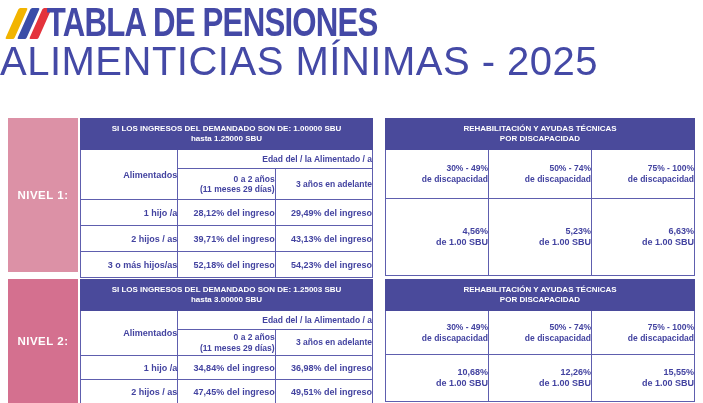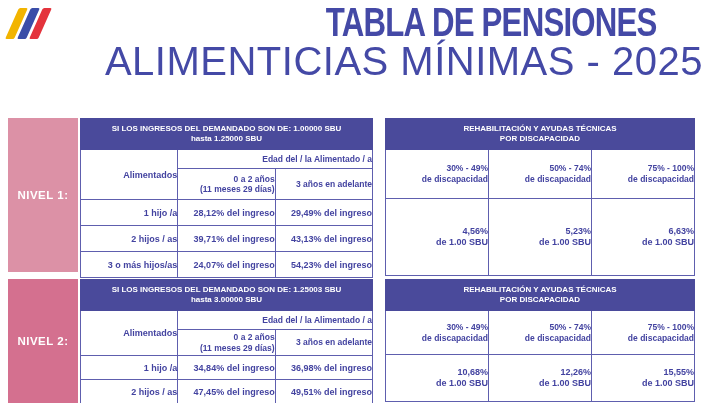--- a/index.html
+++ b/index.html
@@ -8,21 +8,21 @@
     background:#ffffff;
     font-family:"Liberation Sans", sans-serif;
   }
   
   .logo{position:absolute;top:8px;left:12px;display:flex;gap:3px;}
   .stripe{width:9px;height:31px;transform:skewX(-24deg);border-radius:1.5px;}
   .stripe.s1{background:var(--stripe-yellow,#f2b400);}
   .stripe.s2{background:var(--stripe-blue,#3a4da8);}
   .stripe.s3{background:var(--stripe-red,#e4333c);}
   
-  .title-wrap{position:absolute;top:2px;left:0;width:703px;text-align:right;}
+  .title-wrap{position:absolute;top:2px;left:0;width:703px;text-align:left;}
   .title1{display:inline-block;font-size:40px;font-weight:bold;
     color:var(--title-blue,#4449a6);transform:scaleX(0.78);letter-spacing:-1px;
     white-space:nowrap;line-height:40px;}
   .title2{font-size:40px;font-weight:normal;color:var(--title-blue,#4449a6);
     letter-spacing:0.5px;line-height:34px;margin-top:2px;white-space:nowrap;}
   
   .level{position:absolute;left:8px;display:flex;align-items:stretch;}
   #nivel1-block{top:118px;height:154px;}
   #nivel2-block{top:279px;height:124px;}
   .level-label{width:70px;color:#fff;font-weight:bold;font-size:11.5px;
@@ -96,21 +96,21 @@
       <td>28,12% del ingreso</td>
       <td>29,49% del ingreso</td>
     </tr>
     <tr class="data-row-n1">
       <td>2 hijos / as</td>
       <td>39,71% del ingreso</td>
       <td>43,13% del ingreso</td>
     </tr>
     <tr class="data-row-n1">
       <td>3 o más hijos/as</td>
-      <td>24,07% del ingreso</td>
+      <td>52,18% del ingreso</td>
       <td>54,23% del ingreso</td>
     </tr>
   </tbody>
     </table>
 
   <div class="gap-mid"></div>
 
   <table class="right-tbl">
     <tbody>
         <tr>

